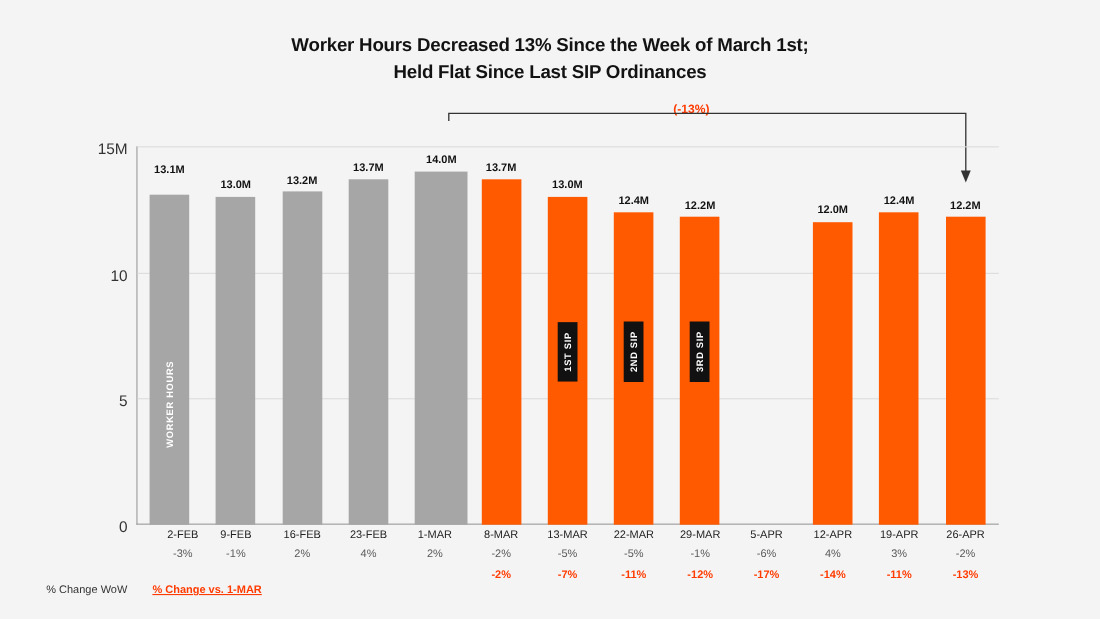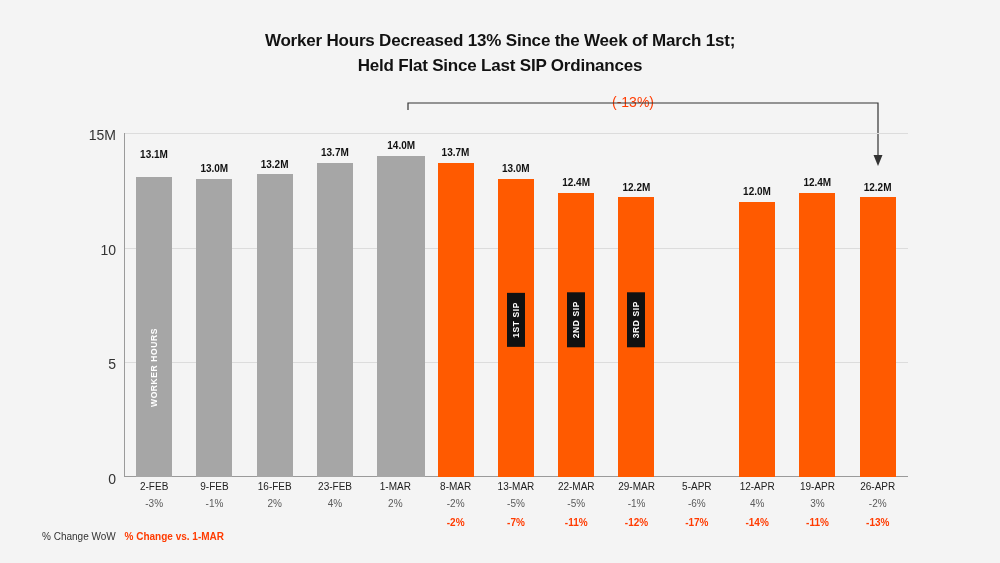--- a/index.html
+++ b/index.html
@@ -128,26 +128,26 @@
   .xl-wow { color: #5a5a5a; margin-top: 6px; }
   .xl-vs   { color: #ff3b00; font-weight: bold; margin-top: 8px; }
   
   .legend {
     position: absolute;
     left: 18px;
     top: 531px;
     font-size: 10px;
   }
   .legend .l1 { color: #333; margin-left: 24px; }
-  .legend .l2 { color: #ff3b00; font-weight: bold; margin-left: 6px; }
+  .legend .l2 { color: #ff3b00; font-weight: bold; margin-left: 20px; text-decoration: underline; }
   
   .annotation-label {
     position: absolute;
-    font-size: 14px;
-    font-weight: normal;
+    font-size: 11px;
+    font-weight: bold;
     color: #ff3b00;
     left: 612px;
     top: 94px;
     text-align: right;
   }
   .ann-svg {
     position: absolute;
     left: 0;
     top: 0;
     width: 1000px;
@@ -247,21 +247,21 @@
       <div class="bar-value" style="bottom:289px;">12.4M</div>
     </div>
 
     <div class="bar-slot" style="left:735.6px; width:36px;">
       <div class="bar orange" style="height:279.8px;"></div>
       <div class="bar-value" style="bottom:284.4px;">12.2M</div>
     </div>
   </div>
 
   <div class="xlabels">
-    <div class="xlabel-slot" style="left:0px; width:60.3px;">
+    <div class="xlabel-slot" style="left:12px; width:60.3px;">
       <div class="xl-date">2-FEB</div>
       <div class="xl-wow">-3%</div>
       <div class="xl-vs"></div>
     </div>
     <div class="xlabel-slot" style="left:60.3px; width:60.3px;">
       <div class="xl-date">9-FEB</div>
       <div class="xl-wow">-1%</div>
       <div class="xl-vs"></div>
     </div>
     <div class="xlabel-slot" style="left:120.6px; width:60.3px;">

